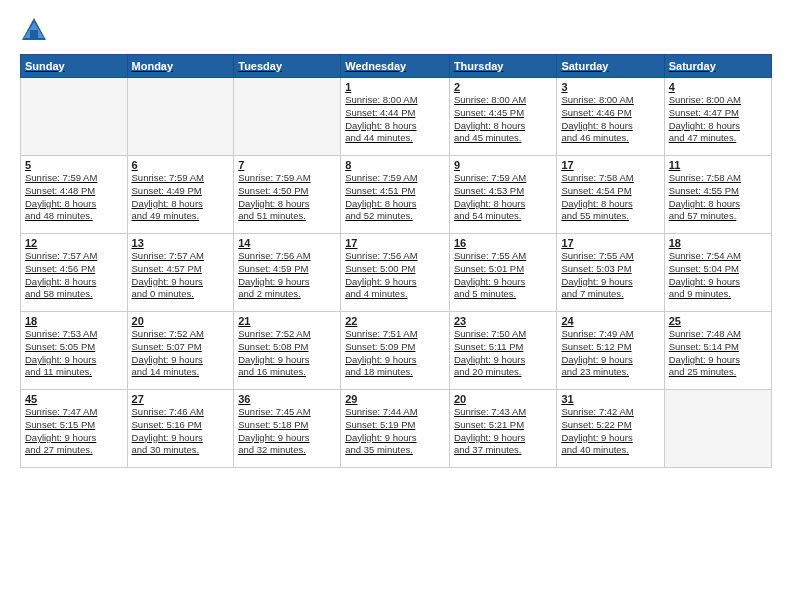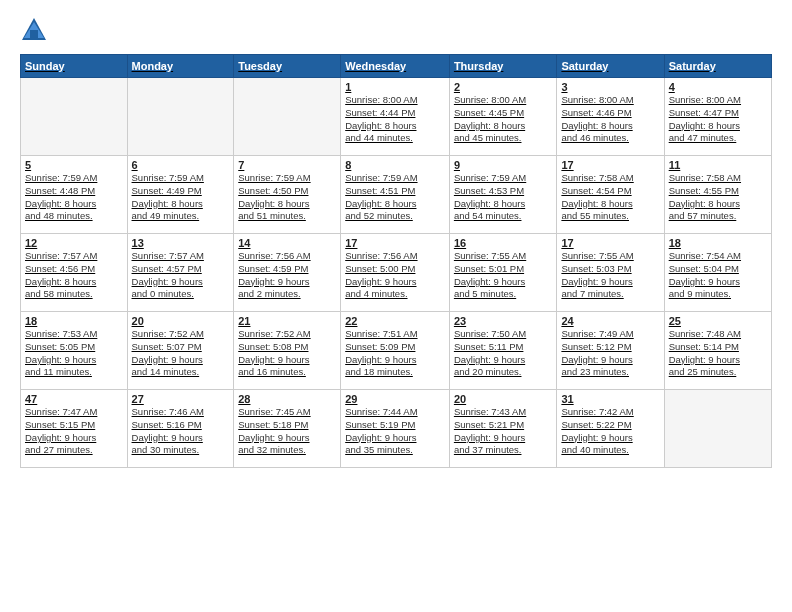--- a/index.html
+++ b/index.html
@@ -229,29 +229,29 @@
             <span class="day-num">24</span>
             <div class="day-info">Sunrise: 7:49 AM<br>Sunset: 5:12 PM<br>Daylight: 9 hours<br>and 23 minutes.</div>
           </td>
           <td>
             <span class="day-num">25</span>
             <div class="day-info">Sunrise: 7:48 AM<br>Sunset: 5:14 PM<br>Daylight: 9 hours<br>and 25 minutes.</div>
           </td>
         </tr>
         <tr>
           <td>
-            <span class="day-num">47</span>
+            <span class="day-num">45</span>
             <div class="day-info">Sunrise: 7:47 AM<br>Sunset: 5:15 PM<br>Daylight: 9 hours<br>and 27 minutes.</div>
           </td>
           <td>
             <span class="day-num">27</span>
             <div class="day-info">Sunrise: 7:46 AM<br>Sunset: 5:16 PM<br>Daylight: 9 hours<br>and 30 minutes.</div>
           </td>
           <td>
-            <span class="day-num">28</span>
+            <span class="day-num">36</span>
             <div class="day-info">Sunrise: 7:45 AM<br>Sunset: 5:18 PM<br>Daylight: 9 hours<br>and 32 minutes.</div>
           </td>
           <td>
             <span class="day-num">29</span>
             <div class="day-info">Sunrise: 7:44 AM<br>Sunset: 5:19 PM<br>Daylight: 9 hours<br>and 35 minutes.</div>
           </td>
           <td>
             <span class="day-num">20</span>
             <div class="day-info">Sunrise: 7:43 AM<br>Sunset: 5:21 PM<br>Daylight: 9 hours<br>and 37 minutes.</div>
           </td>

